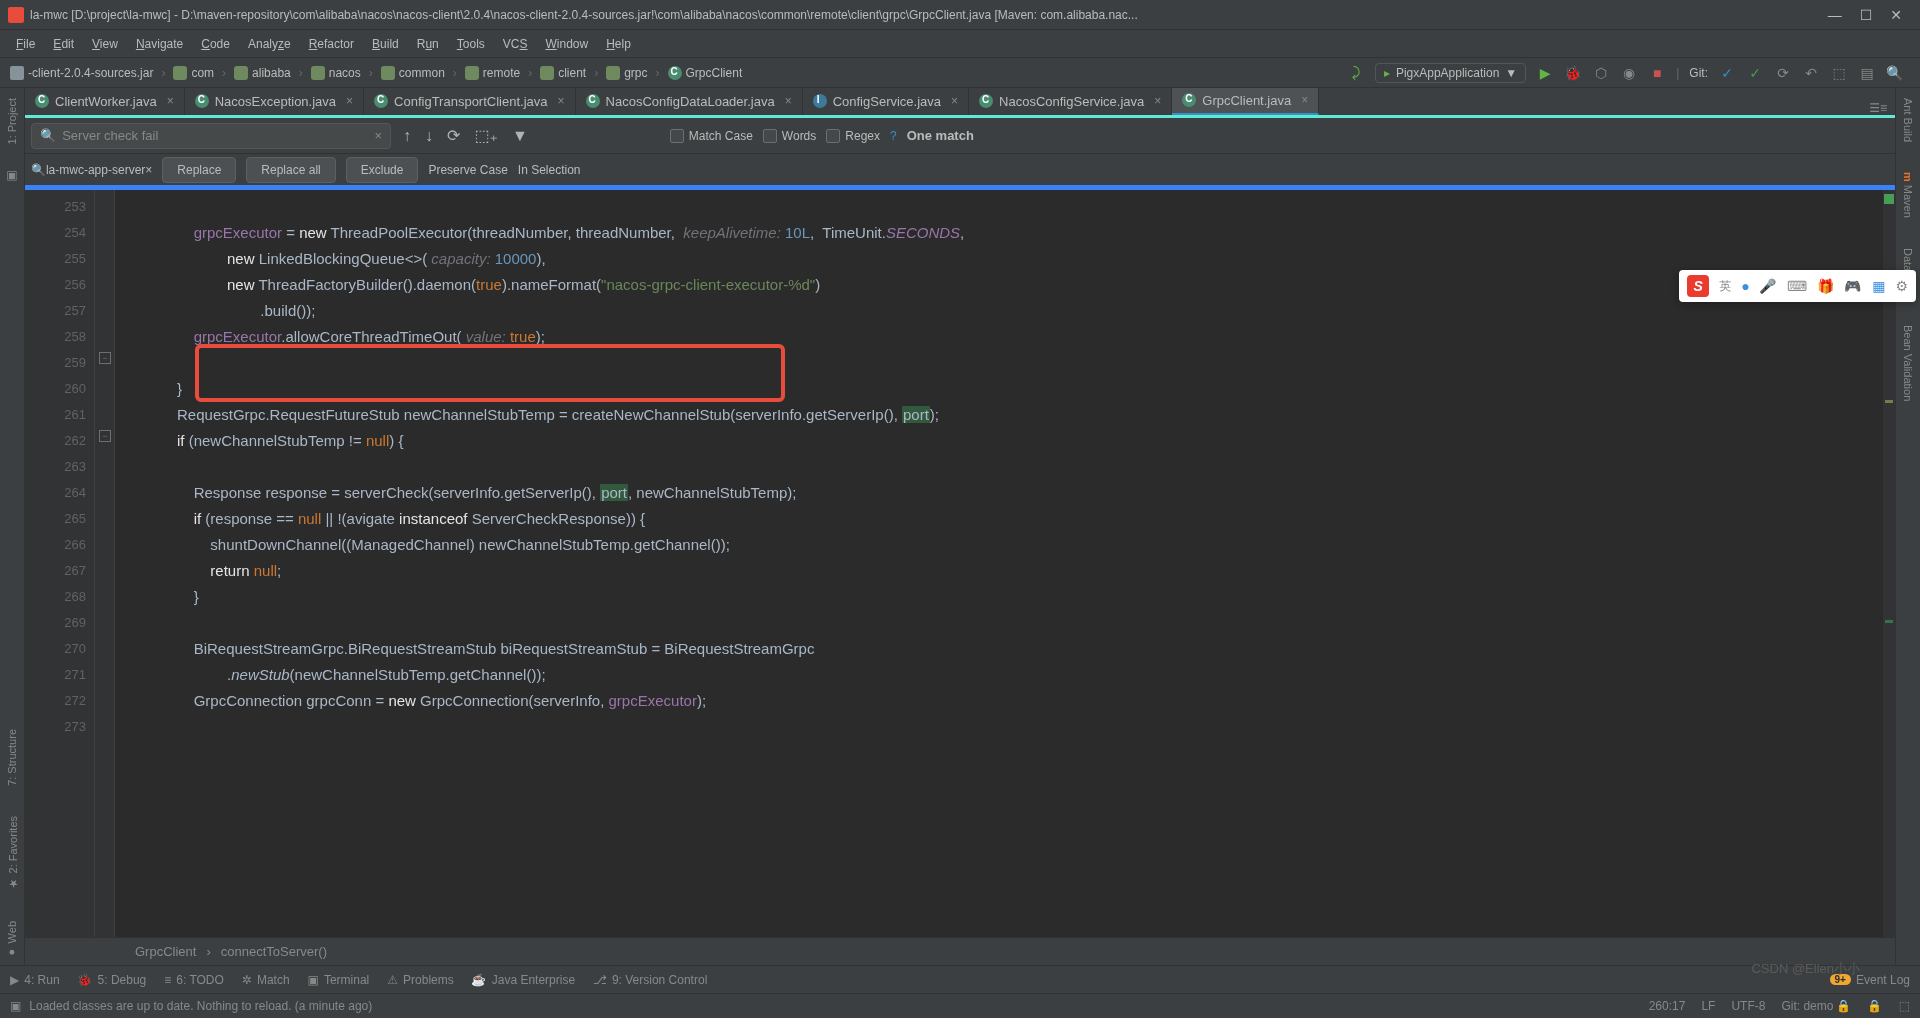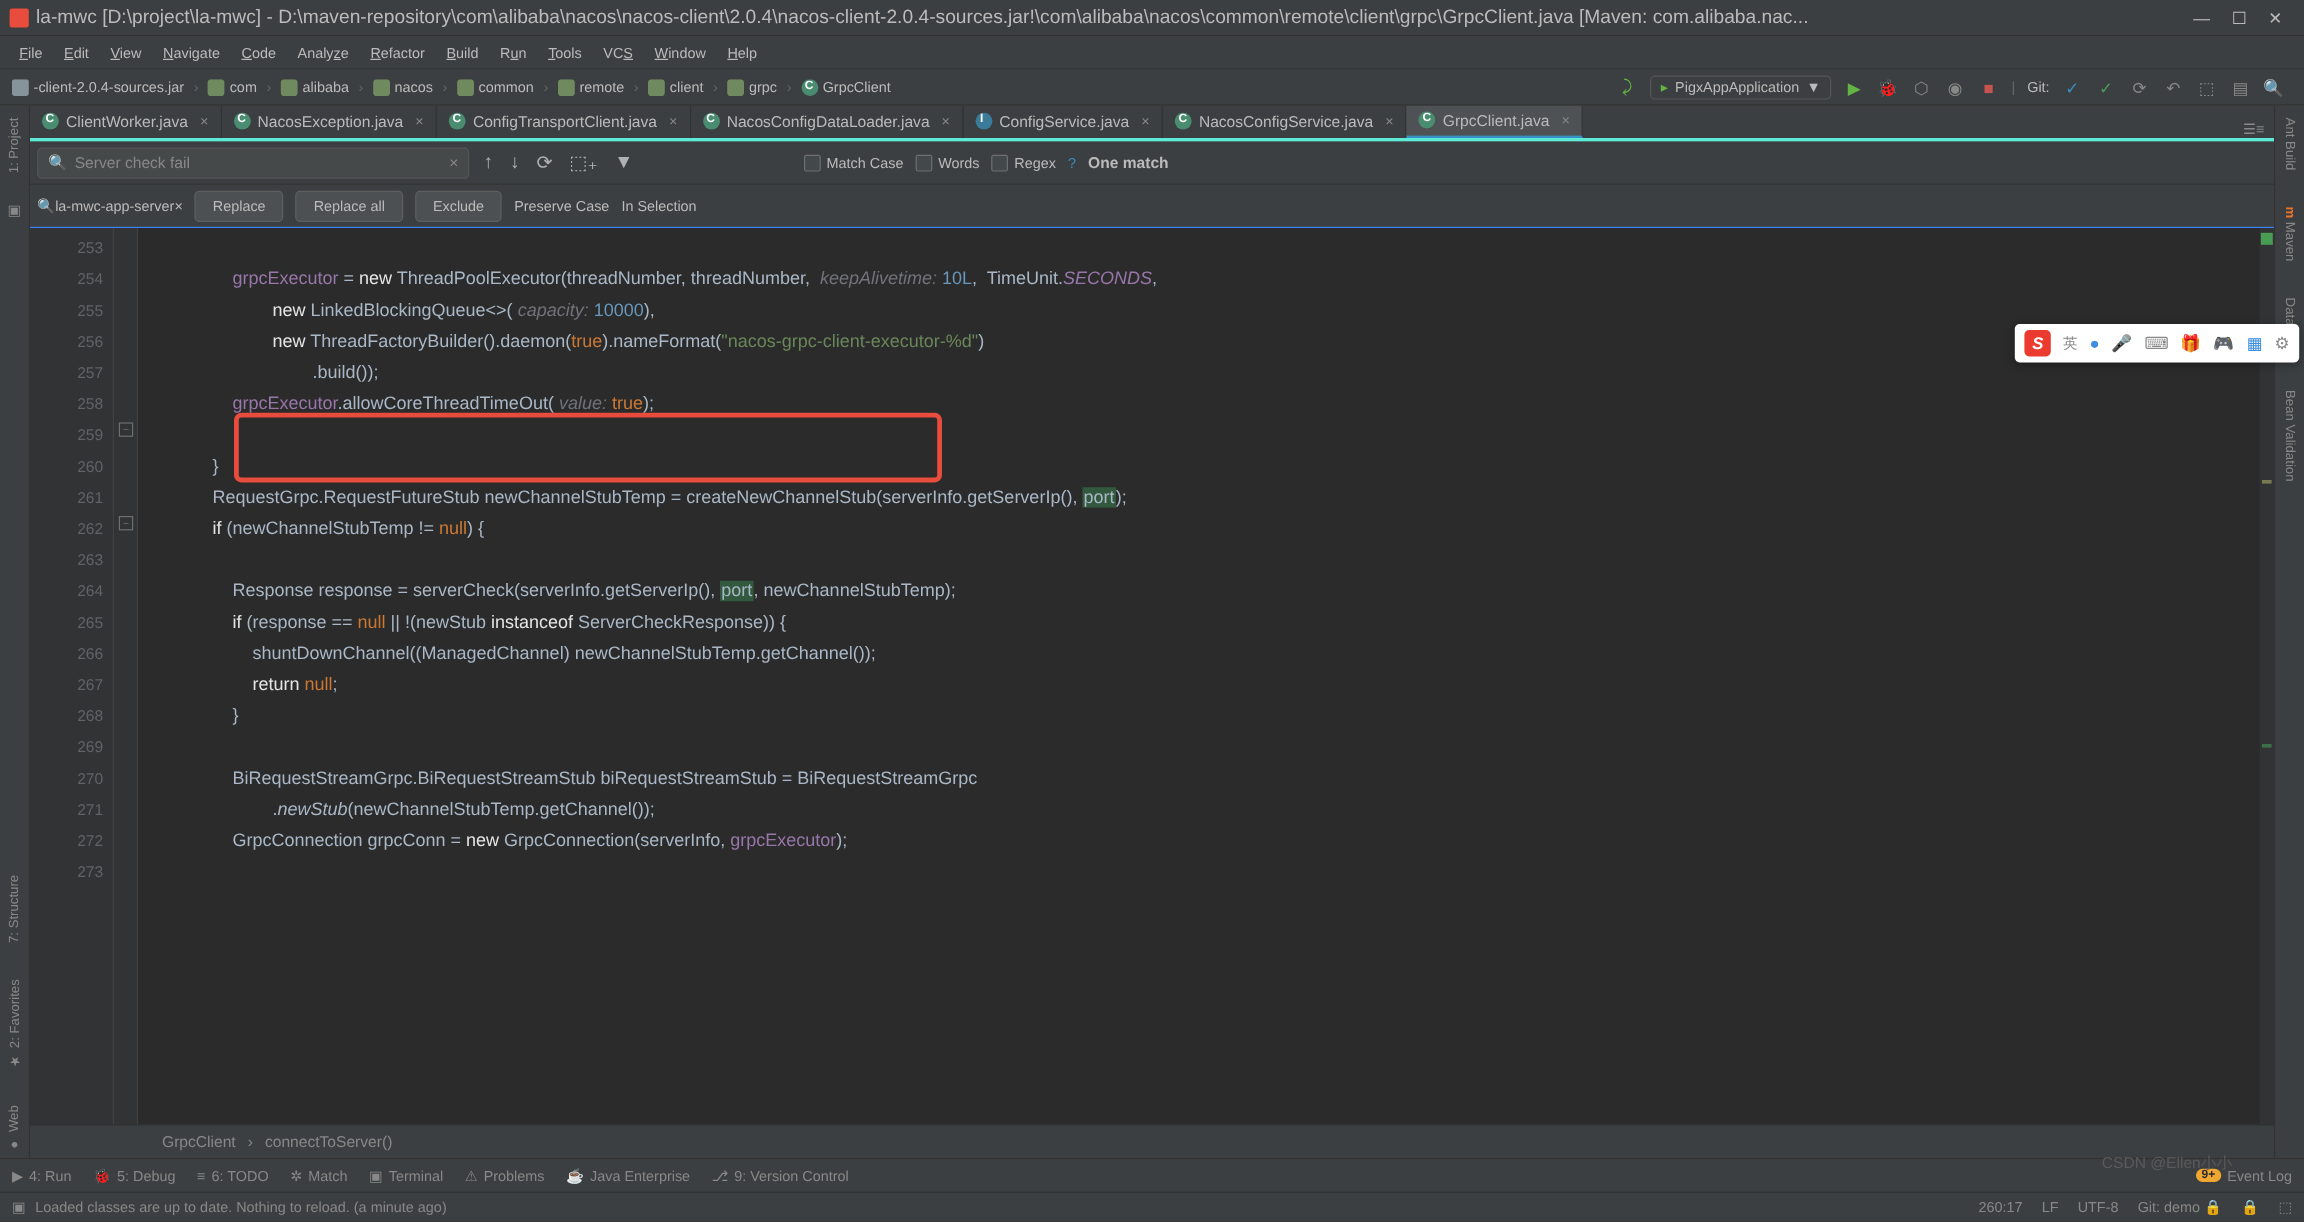--- a/index.html
+++ b/index.html
@@ -1,19 +1,19 @@
 <!DOCTYPE html>
 <html><head>
 <meta charset="utf-8">
 <style>
 * { margin:0; padding:0; box-sizing:border-box; font-family:"Segoe UI",Arial,sans-serif; }
 body { background:#3c3f41; color:#bbb; font-size:12px; overflow:hidden; width:1920px; height:1018px; position:relative; }
 .titlebar { height:30px; background:#3c3f41; display:flex; align-items:center; padding:0 8px; border-bottom:1px solid #323232; }
 .titlebar .ij-icon { width:16px; height:16px; background:#e84c3d; border-radius:2px; margin-right:6px; }
-.titlebar .title { flex:1; font-size:16px; color:#bbb; white-space:nowrap; overflow:hidden; text-overflow:ellipsis; }
+.titlebar .title { flex:1; font-size:12px; color:#bbb; white-space:nowrap; overflow:hidden; text-overflow:ellipsis; }
 .titlebar .winbtns { display:flex; gap:18px; padding-right:10px; }
 .titlebar .winbtns span { font-size:14px; color:#bbb; cursor:default; }
 .menubar { height:28px; background:#3c3f41; display:flex; align-items:center; padding:0 8px; gap:2px; border-bottom:1px solid #323232; }
 .menubar .mi { padding:3px 8px; color:#bbb; }
 .menubar .mi .ul { text-decoration:underline; }
 .navbar { height:30px; background:#3c3f41; display:flex; align-items:center; padding:0 8px; border-bottom:1px solid #323232; }
 .breadcrumb { display:flex; align-items:center; gap:4px; flex:1; overflow:hidden; white-space:nowrap; }
 .bc-item { color:#bbb; padding:0 2px; display:flex; align-items:center; gap:4px; }
 .bc-sep { color:#666; padding:0 2px; }
 .bc-icon { width:14px; height:14px; display:inline-block; }
@@ -47,21 +47,21 @@
 .tab .x { color:#888; font-size:12px; margin-left:4px; }
 .tabs .lines { margin-left:auto; padding:0 8px; color:#888; }
 .findbar { height:36px; background:#3c3f41; border-bottom:1px solid #323232; display:flex; align-items:center; padding:0 6px; gap:10px; }
 .findbar .searchbox { width:360px; height:26px; background:#45494a; border:1px solid #555; border-radius:4px; display:flex; align-items:center; padding:0 8px; gap:6px; color:#888; font-family:Consolas,monospace; font-size:13px; }
 .findbar .searchbox .mag { color:#888; }
 .findbar .searchbox .xclr { margin-left:auto; color:#888; }
 .findbar .nav-ico { color:#afb1b3; font-size:16px; padding:0 2px; }
 .findbar .chk { display:flex; align-items:center; gap:5px; color:#bbb; font-size:12px; }
 .findbar .chk .box { width:14px; height:14px; border:1px solid #6e6e6e; border-radius:2px; background:#43494a; }
 .findbar .matches { color:#bbb; font-weight:bold; font-size:13px; }
-.replacebar { height:36px; background:#3c3f41; border-bottom:1px solid #3b82f6; display:flex; align-items:center; padding:0 6px; gap:10px; }
+.replacebar { height:36px; background:#3c3f41; border-bottom:5px solid #3b82f6; display:flex; align-items:center; padding:0 6px; gap:10px; }
 .replacebar .btn { height:26px; padding:0 14px; background:#4c5052; border:1px solid #5e6060; border-radius:4px; color:#bbb; font-size:12px; display:flex; align-items:center; }
 .editor { flex:1; display:flex; background:#2b2b2b; font-family:Consolas,"Courier New",monospace; font-size:15px; position:relative; overflow:hidden; }
 .gutter { width:70px; background:#313335; color:#606366; text-align:right; padding:4px 8px 4px 0; line-height:26px; font-size:13px; border-right:1px solid #414141; }
 .foldcol { width:20px; background:#313335; border-right:1px solid #414141; position:relative; }
 .foldmark { position:absolute; left:4px; width:12px; height:12px; border:1px solid #6e6e6e; color:#6e6e6e; font-size:9px; text-align:center; line-height:10px; }
 .codearea { flex:1; padding:4px 0 4px 12px; line-height:26px; white-space:pre; color:#a9b7c6; position:relative; }
 .kw { color:#e5e5e5; }
 .str { color:#6a8759; }
 .num { color:#6897bb; }
 .field { color:#9876aa; }
@@ -308,21 +308,21 @@
 <span>                        <span class="kw">new</span><span> LinkedBlockingQueue&lt;&gt;( </span><span class="param">capacity:</span><span class="num"> 10000</span><span>),</span></span>
 <span>                        <span class="kw">new</span><span> ThreadFactoryBuilder().daemon(</span><span class="lit">true</span><span>).nameFormat(</span><span class="str">"nacos-grpc-client-executor-%d"</span><span>)</span></span>
 <span>                                <span>.build());</span></span>
 <span>                <span class="field">grpcExecutor</span><span>.allowCoreThreadTimeOut( </span><span class="param">value:</span><span class="lit"> true</span><span>);</span></span>
 <span> </span>
 <span>            <span>}</span></span>
 <span>            <span>RequestGrpc.RequestFutureStub newChannelStubTemp = createNewChannelStub(serverInfo.getServerIp(), </span><span class="usage">port</span><span>);</span></span>
 <span>            <span class="kw">if</span><span> (newChannelStubTemp != </span><span class="lit">null</span><span>) {</span></span>
 <span> </span>
 <span>                <span>Response response = serverCheck(serverInfo.getServerIp(), </span><span class="usage">port</span><span>, newChannelStubTemp);</span></span>
-<span>                <span class="kw">if</span><span> (response == </span><span class="lit">null</span><span> || !(newStub </span><span class="kw">instanceof</span><span> ServerCheckResponse)) {</span></span>
+<span>                <span class="kw">if</span><span> (response == </span><span class="lit">null</span><span> || !(avigate </span><span class="kw">instanceof</span><span> ServerCheckResponse)) {</span></span>
 <span>                    <span>shuntDownChannel((ManagedChannel) newChannelStubTemp.getChannel());</span></span>
 <span>                    <span class="kw">return</span><span class="lit"> null</span><span>;</span></span>
 <span>                <span>}</span></span>
 <span> </span>
 <span>                <span>BiRequestStreamGrpc.BiRequestStreamStub biRequestStreamStub = BiRequestStreamGrpc</span></span>
 <span>                        <span>.</span><span style="font-style:italic">newStub</span><span>(newChannelStubTemp.getChannel());</span></span>
 <span>                <span>GrpcConnection grpcConn = </span><span class="kw">new</span><span> GrpcConnection(serverInfo, </span><span class="field">grpcExecutor</span><span>);</span></span>
         <div class="redbox" style="top:154px; left:80px; width:590px; height:58px;"></div>
       </div>
       <div class="errstripe">

